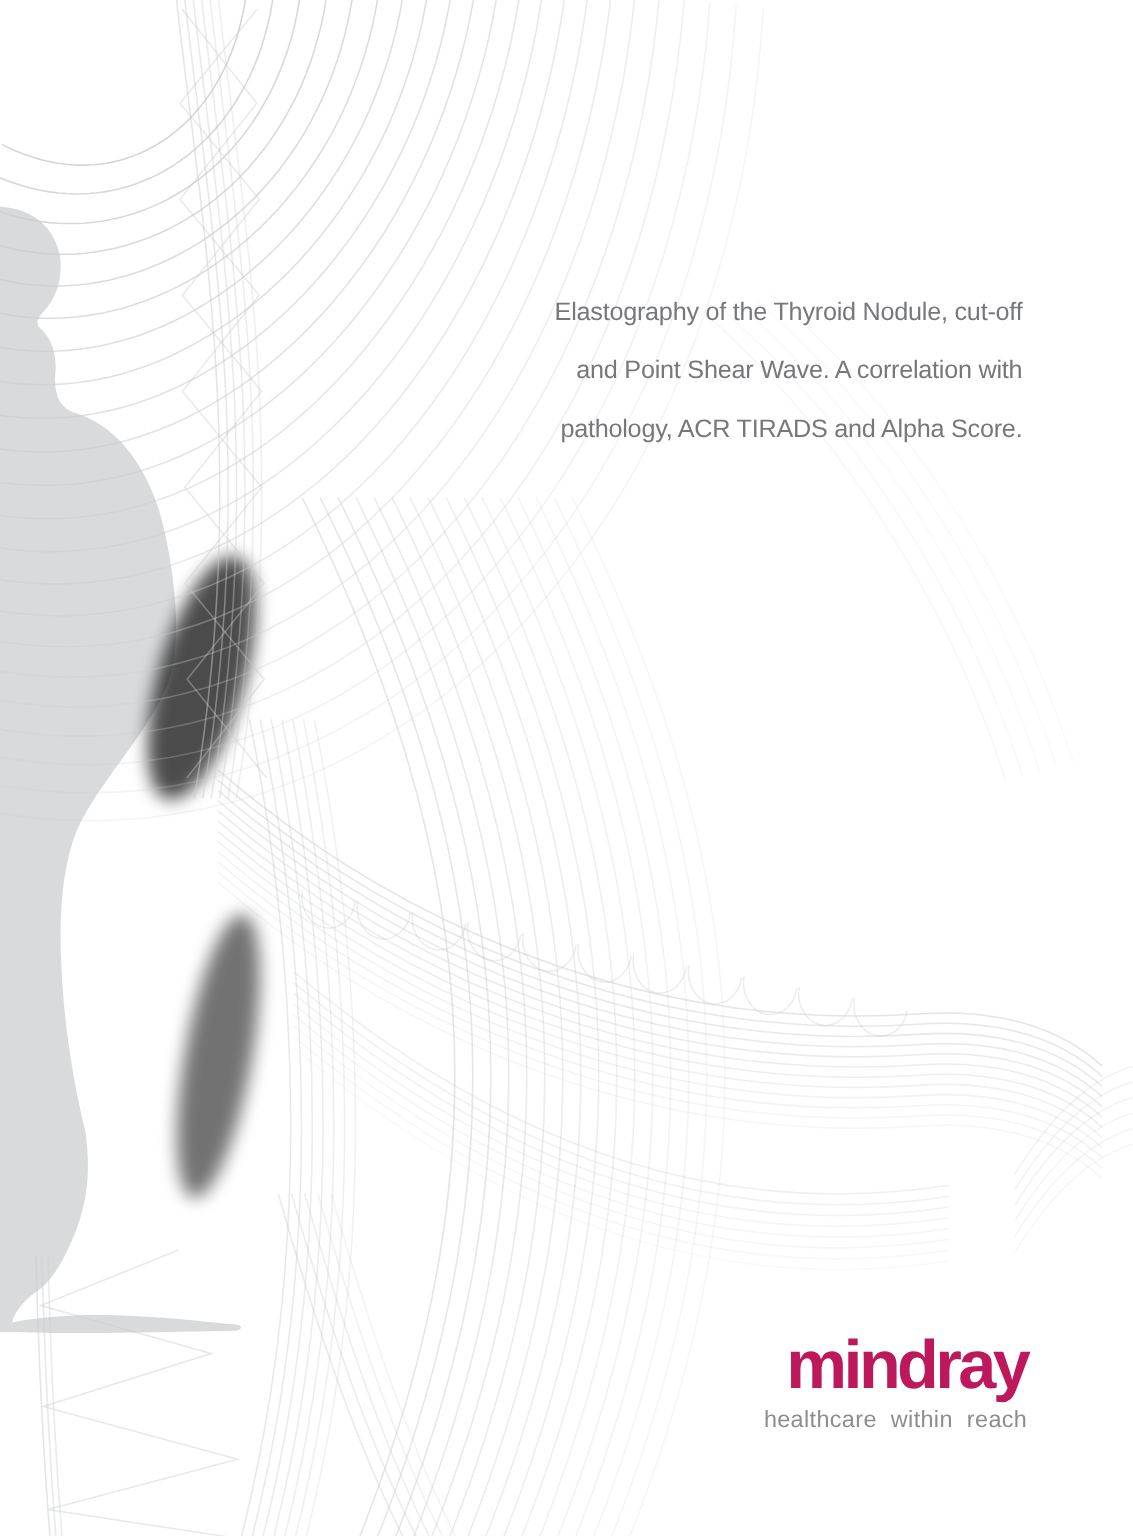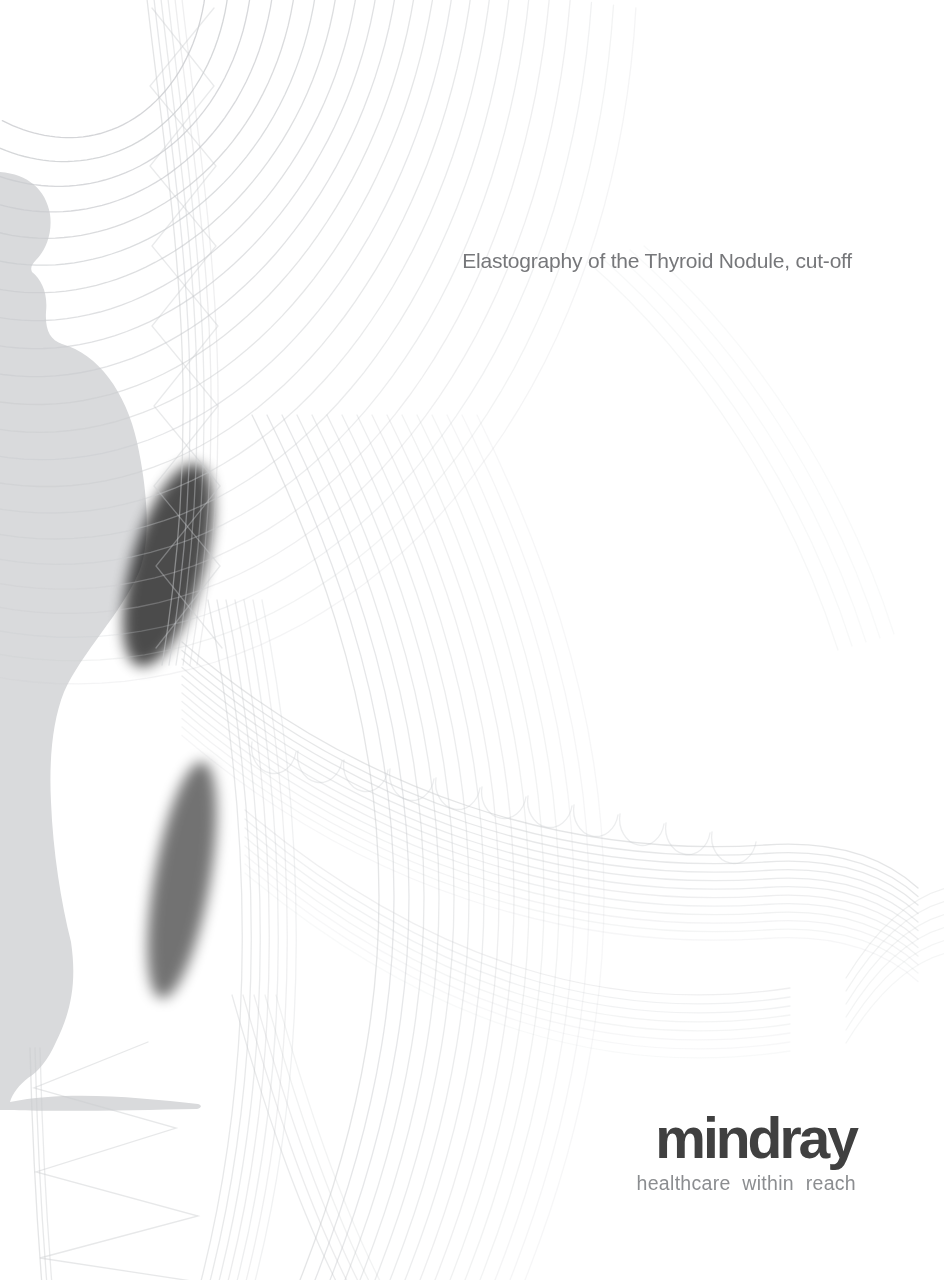--- a/index.html
+++ b/index.html
@@ -159,20 +159,22 @@
         <path d="M528,796 a22,26 0 0 0 44,10" opacity="0.35"></path>
         <path d="M574,805 a22,26 0 0 0 44,10" opacity="0.35"></path>
         <path d="M620,814 a22,26 0 0 0 44,10" opacity="0.35"></path>
         <path d="M666,823 a22,26 0 0 0 44,10" opacity="0.35"></path>
         <path d="M712,832 a22,26 0 0 0 44,10" opacity="0.35"></path>
       </g>
   </svg>
 
   <div class="title" style="color: rgb(118, 119, 122);">
     <div>Elastography of the Thyroid Nodule, cut-off</div>
+    <div>and Point Shear Wave. A correlation with</div>
+    <div>pathology, ACR TIRADS and Alpha Score.</div>
   </div>
 
   <div class="logo">
-    <div class="wordmark" style="color: #404040; text-align: right;">mindray</div>
+    <div class="wordmark" style="color: #be185d; text-align: right;">mindray</div>
     <div class="tagline" style="color: rgb(139, 141, 144);">healthcare within reach</div>
   </div>
 
 </div>
 
 </body></html>

